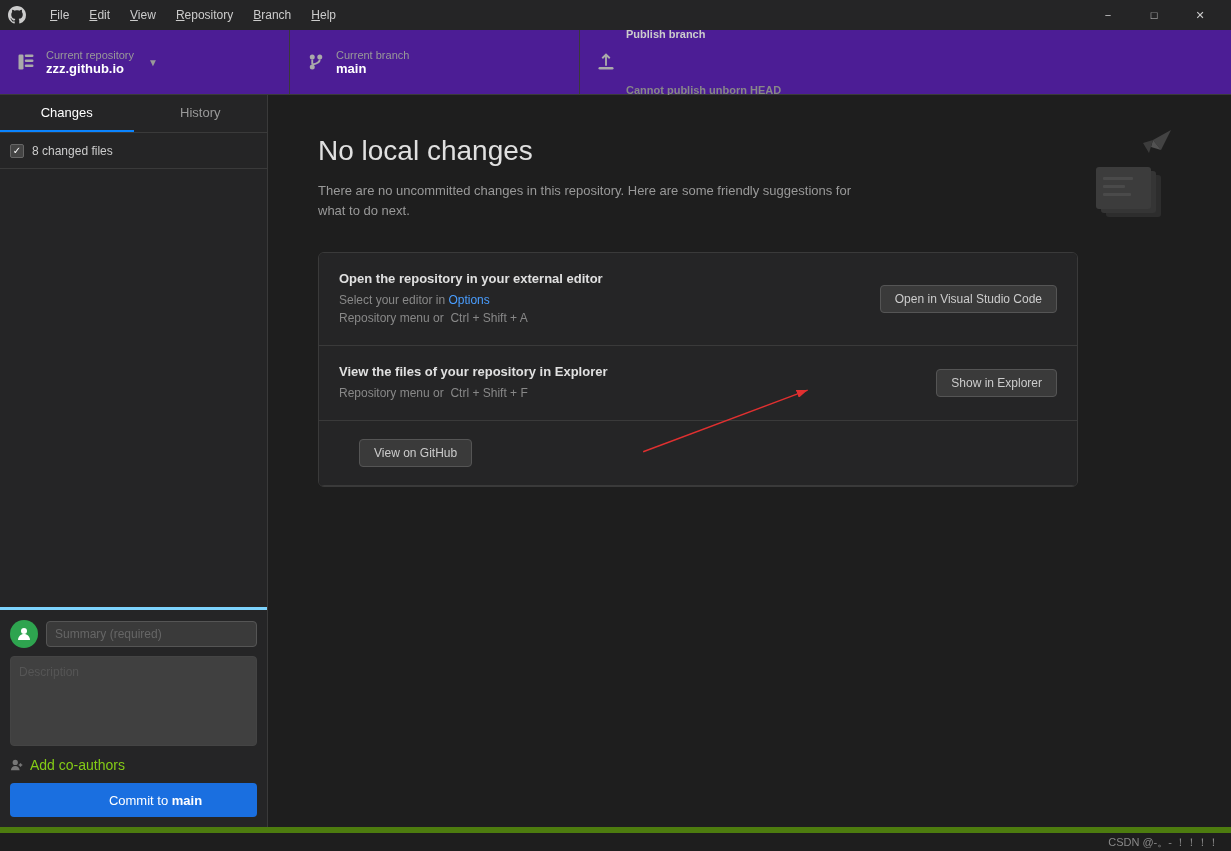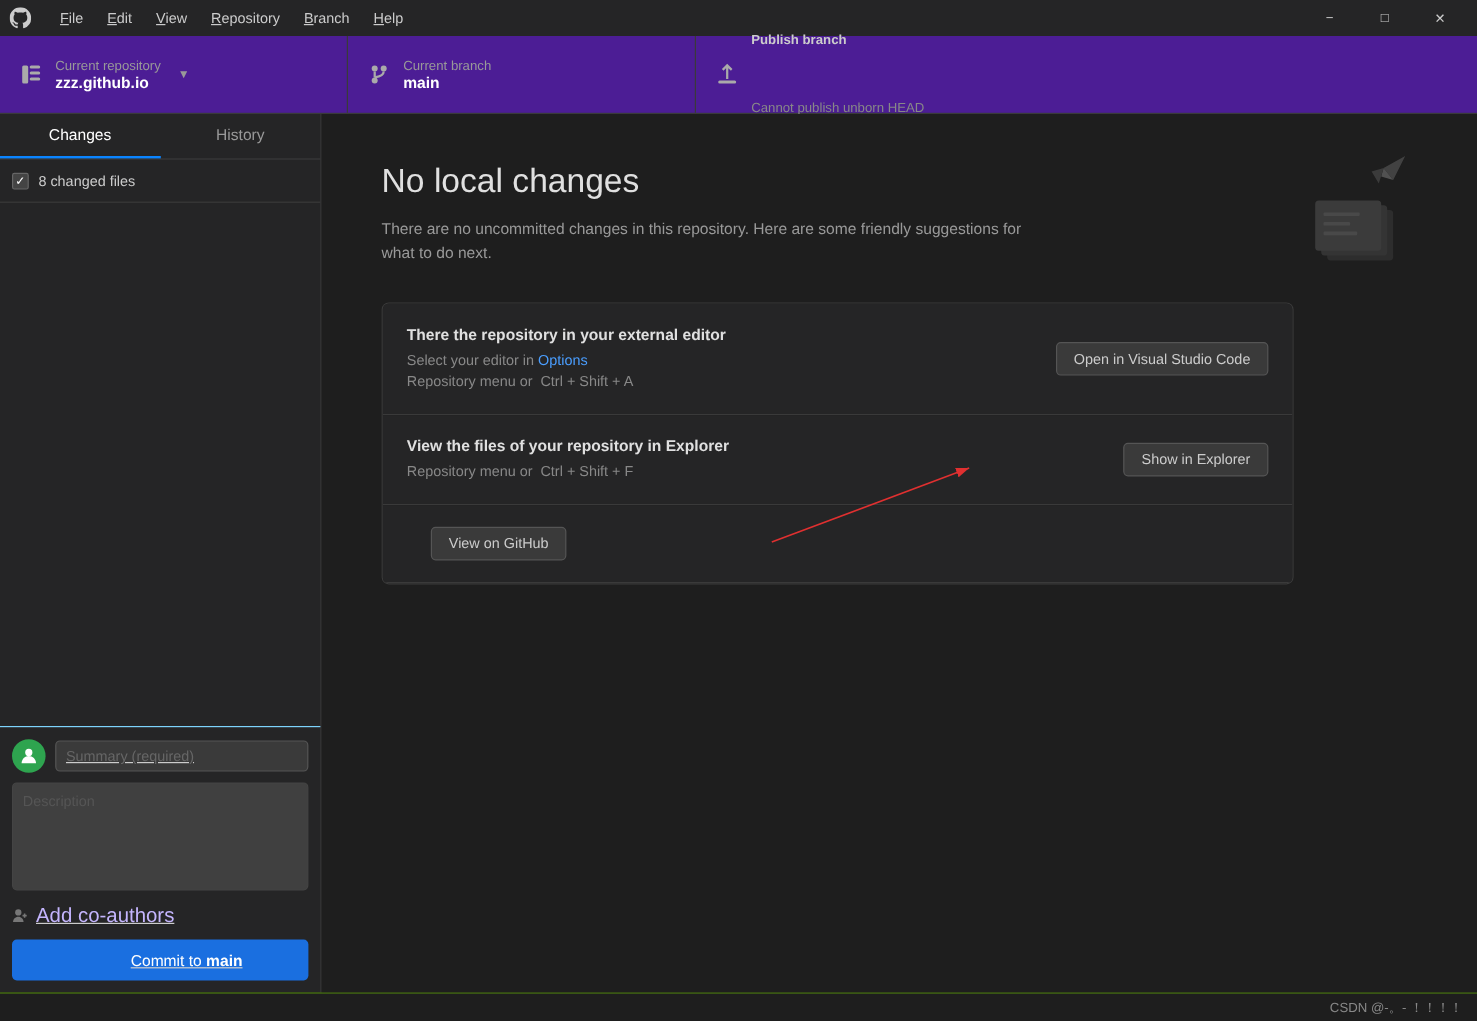--- a/index.html
+++ b/index.html
@@ -165,22 +165,21 @@
     }
 
     .sidebar-files-area {
       flex: 1;
       overflow-y: auto;
     }
 
     
     .commit-area {
       padding: 10px;
-      border-top: 1px solid #7dd3fc;
-      text-decoration: underline;
+      border-top: 3px solid #7dd3fc;
     }
     .commit-row {
       display: flex;
       align-items: center;
       gap: 8px;
       margin-bottom: 8px;
     }
     .avatar {
       width: 28px;
       height: 28px;
@@ -338,21 +337,21 @@
       left: 0;
       width: 100%;
       height: 100%;
       pointer-events: none;
     }
 
     
     .status-bar {
       height: 24px;
       background: #1e1e1e;
-      border-top: 1px solid #4d7c0f;
+      border-top: 6px solid #4d7c0f;
       display: flex;
       align-items: center;
       justify-content: flex-end;
       padding: 0 12px;
       flex-shrink: 0;
     }
     .status-text {
       color: #888;
       font-size: 11px;
     }
@@ -408,21 +407,21 @@
       <span class="toolbar-value">main</span>
     </div>
   </div>
   <div class="toolbar-section publish-section" style="min-width:290px;">
     <svg width="20" height="20" viewBox="0 0 16 16" fill="#aaa">
       <path d="M8 2 L8 11 M5 5 L8 2 L11 5" stroke="#aaa" stroke-width="1.5" fill="none"></path>
       <rect x="2" y="12" width="12" height="2" rx="1" fill="#aaa"></rect>
     </svg>
     <div class="toolbar-text">
       <span class="toolbar-label" style="font-weight:600;color:#ccc;">Publish branch</span>
-      <span class="toolbar-value" style="font-size:11px;font-weight:400;color:#888;margin-top:44px;">Cannot publish unborn HEAD</span>
+      <span class="toolbar-value" style="font-size:11px;font-weight:700;color:#888;margin-top:44px;">Cannot publish unborn HEAD</span>
     </div>
   </div>
 </div>
 
 <div class="main-layout">
 
   <div class="sidebar">
     <div class="sidebar-tabs">
       <div class="sidebar-tab active">Changes</div>
       <div class="sidebar-tab">History</div>
@@ -445,21 +444,21 @@
         </div>
         <input class="summary-input" type="text" placeholder="Summary (required)" style="">
       </div>
       <textarea class="description-textarea" placeholder="Description" style=""></textarea>
       <div class="coauthors-row">
         <svg width="14" height="14" viewBox="0 0 16 16" fill="#777">
           <circle cx="6" cy="5" r="3"></circle>
           <path d="M1 14c0-2.8 2.2-5 5-5s5 2.2 5 5"></path>
           <path d="M12 6 L12 10 M10 8 L14 8" stroke="#777" stroke-width="1.5"></path>
         </svg>
-        <span style="color:#c4b5fd;font-size:17px;">Add co-authors</span>
+        <span style="color:#84cc16;font-size:14px;">Add co-authors</span>
       </div>
       <button class="commit-btn">
         <span>Commit to <strong>main</strong></span>
       </button>
     </div>
   </div>
 
   <div class="content-area">
 
     <div class="illustration">
@@ -479,21 +478,21 @@
       </svg>
     </div>
 
     <h1 class="no-changes-title">No local changes</h1>
     <p class="no-changes-desc">There are no uncommitted changes in this repository. Here are some friendly suggestions for what to do next.</p>
 
     <div class="action-cards" style="position:relative;">
 
       <div class="action-card">
         <div class="action-card-left">
-          <div class="action-card-title">There the repository in your external editor</div>
+          <div class="action-card-title">Open the repository in your external editor</div>
           <div class="action-card-desc">
             Select your editor in <span class="link">Options</span><br>
             Repository menu or &nbsp;<kbd>Ctrl</kbd> + <kbd>Shift</kbd> + <kbd>A</kbd>
           </div>
         </div>
         <button class="action-card-btn">Open in Visual Studio Code</button>
       </div>
 
       <div class="action-card">
         <div class="action-card-left">

